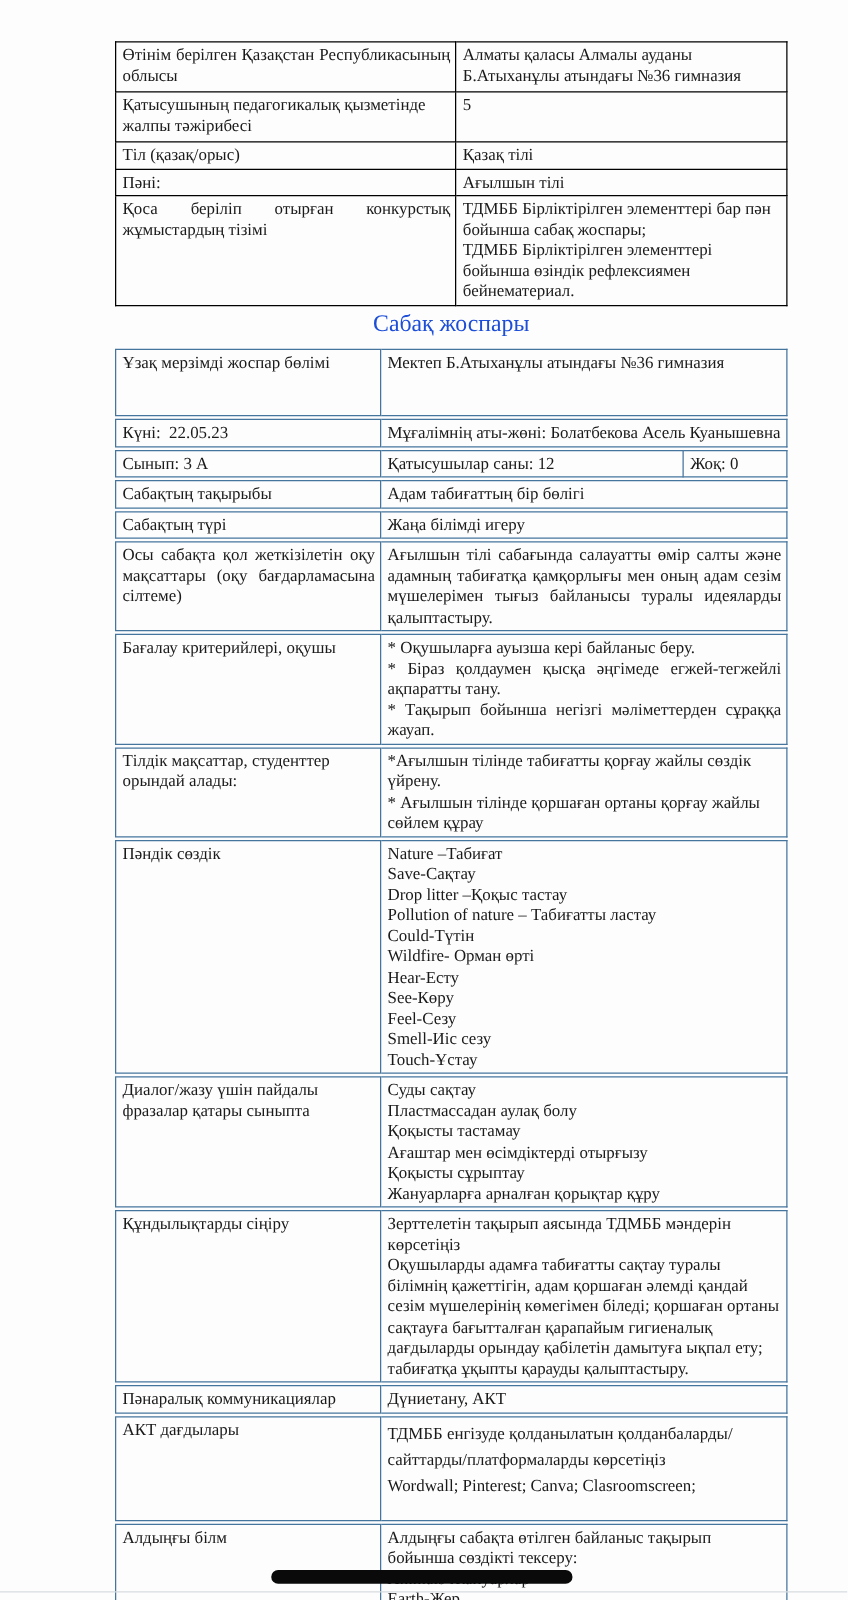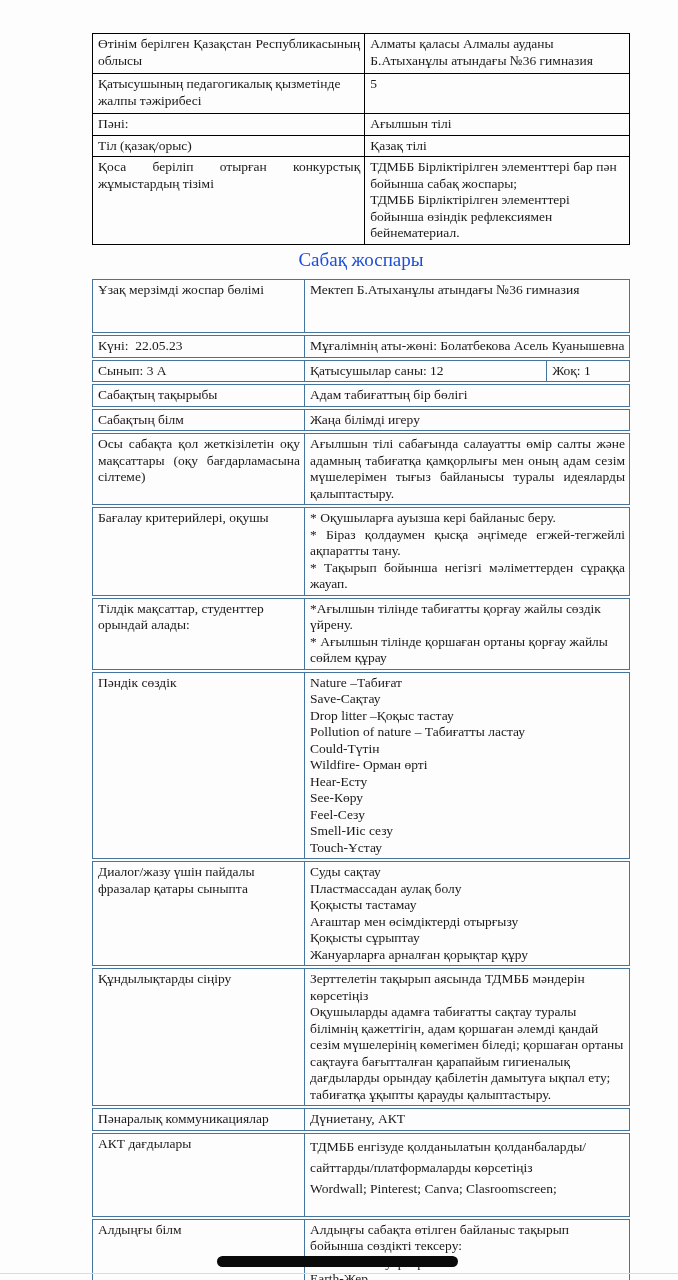--- a/index.html
+++ b/index.html
@@ -51,26 +51,26 @@
         <tr style="height:40px;">
       <td class="just">Өтінім берілген Қазақстан Республикасының облысы</td>
       <td>Алматы қаласы Алмалы ауданы
 Б.Атыханұлы атындағы №36 гимназия</td>
     </tr>
     <tr style="height:40px;">
       <td>Қатысушының педагогикалық қызметінде жалпы тәжірибесі</td>
       <td>5</td>
     </tr>
     <tr style="height:20px;">
+      <td>Тіл (қазақ/орыс)</td>
+      <td>Қазақ тілі</td>
+    </tr>
+    <tr style="height:20px;">
       <td>Пәні:</td>
       <td>Ағылшын тілі</td>
-    </tr>
-    <tr style="height:20px;">
-      <td>Тіл (қазақ/орыс)</td>
-      <td>Қазақ тілі</td>
     </tr>
     <tr style="height:82px;">
       <td class="just">Қоса беріліп отырған конкурстық жұмыстардың тізімі</td>
       <td>ТДМББ Бірліктірілген элементтері бар пән бойынша сабақ жоспары;
 ТДМББ Бірліктірілген элементтері бойынша өзіндік рефлексиямен бейнематериал.</td>
     </tr>
   </tbody>
     </table>
 
   <div class="title">Сабақ жоспары</div>
@@ -86,28 +86,28 @@
       <td class="h48">Ұзақ мерзімді жоспар бөлімі</td>
       <td class="h48" colspan="2">Мектеп Б.Атыханұлы атындағы №36 гимназия</td>
     </tr>
     <tr>
       <td>Күні:&nbsp; 22.05.23</td>
       <td colspan="2">Мұғалімнің аты-жөні: Болатбекова Асель Куанышевна</td>
     </tr>
     <tr>
       <td>Сынып: 3 А</td>
       <td>Қатысушылар саны: 12</td>
-      <td>Жоқ: 1</td>
+      <td>Жоқ: 0</td>
     </tr>
     <tr>
       <td>Сабақтың тақырыбы</td>
       <td colspan="2">Адам табиғаттың бір бөлігі</td>
     </tr>
     <tr>
-      <td>Сабақтың білм</td>
+      <td>Сабақтың түрі</td>
       <td colspan="2">Жаңа білімді игеру</td>
     </tr>
     <tr>
       <td class="just">Осы сабақта қол жеткізілетін оқу мақсаттары (оқу бағдарламасына сілтеме)</td>
       <td class="just" colspan="2">Ағылшын тілі сабағында салауатты өмір салты және адамның табиғатқа қамқорлығы мен оның адам сезім мүшелерімен тығыз байланысы туралы идеяларды қалыптастыру.</td>
     </tr>
     <tr>
       <td>Бағалау критерийлері, оқушы</td>
       <td class="just" colspan="2">* Оқушыларға ауызша кері байланыс беру.
 * Біраз қолдаумен қысқа әңгімеде егжей-тегжейлі ақпаратты тану.

